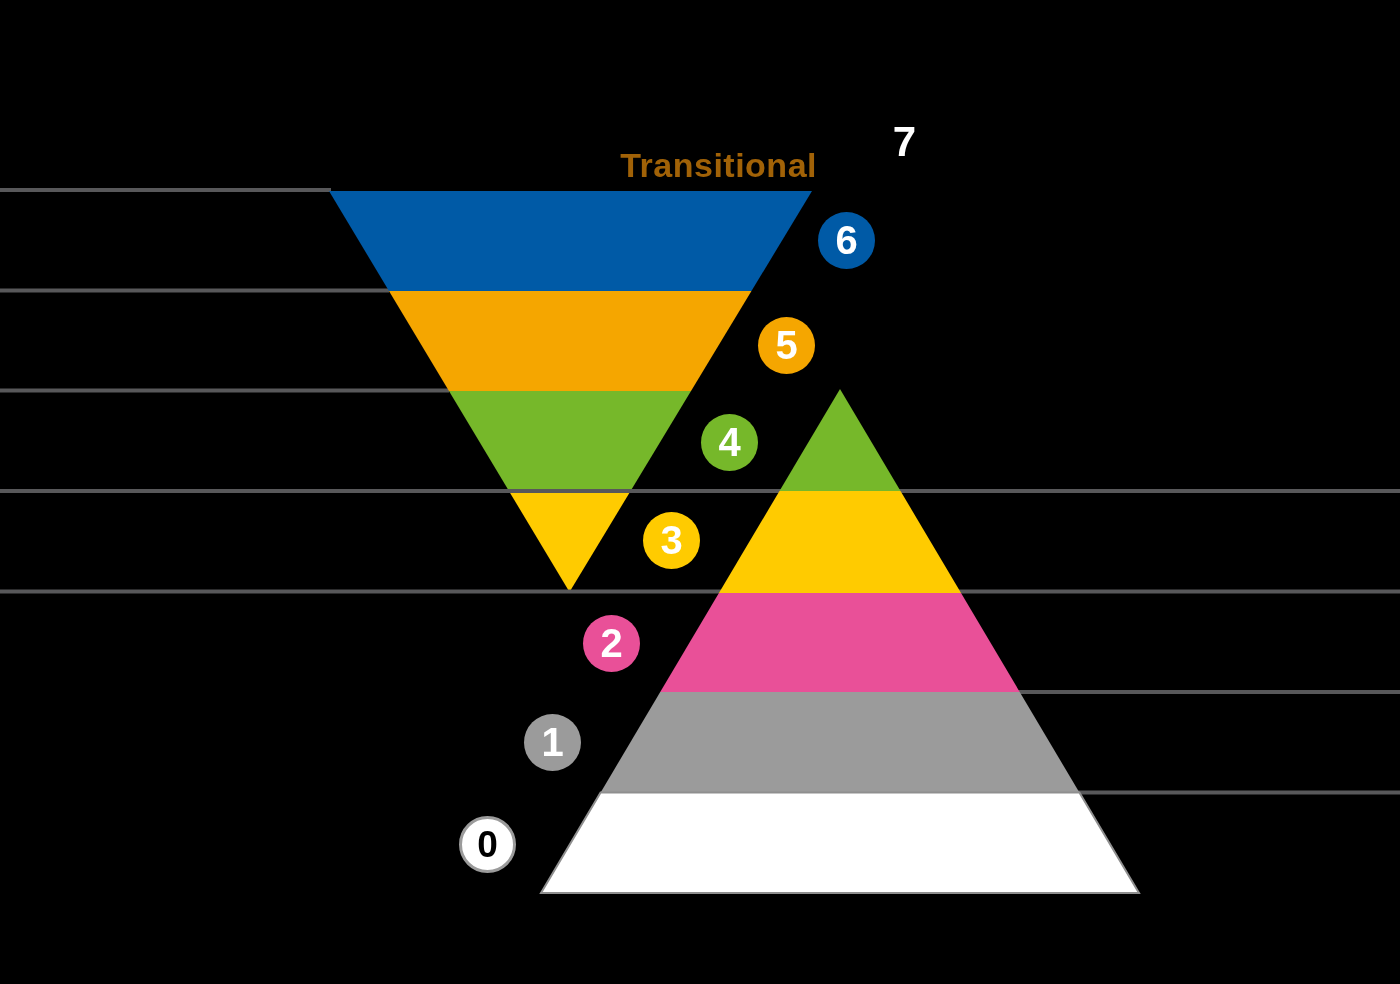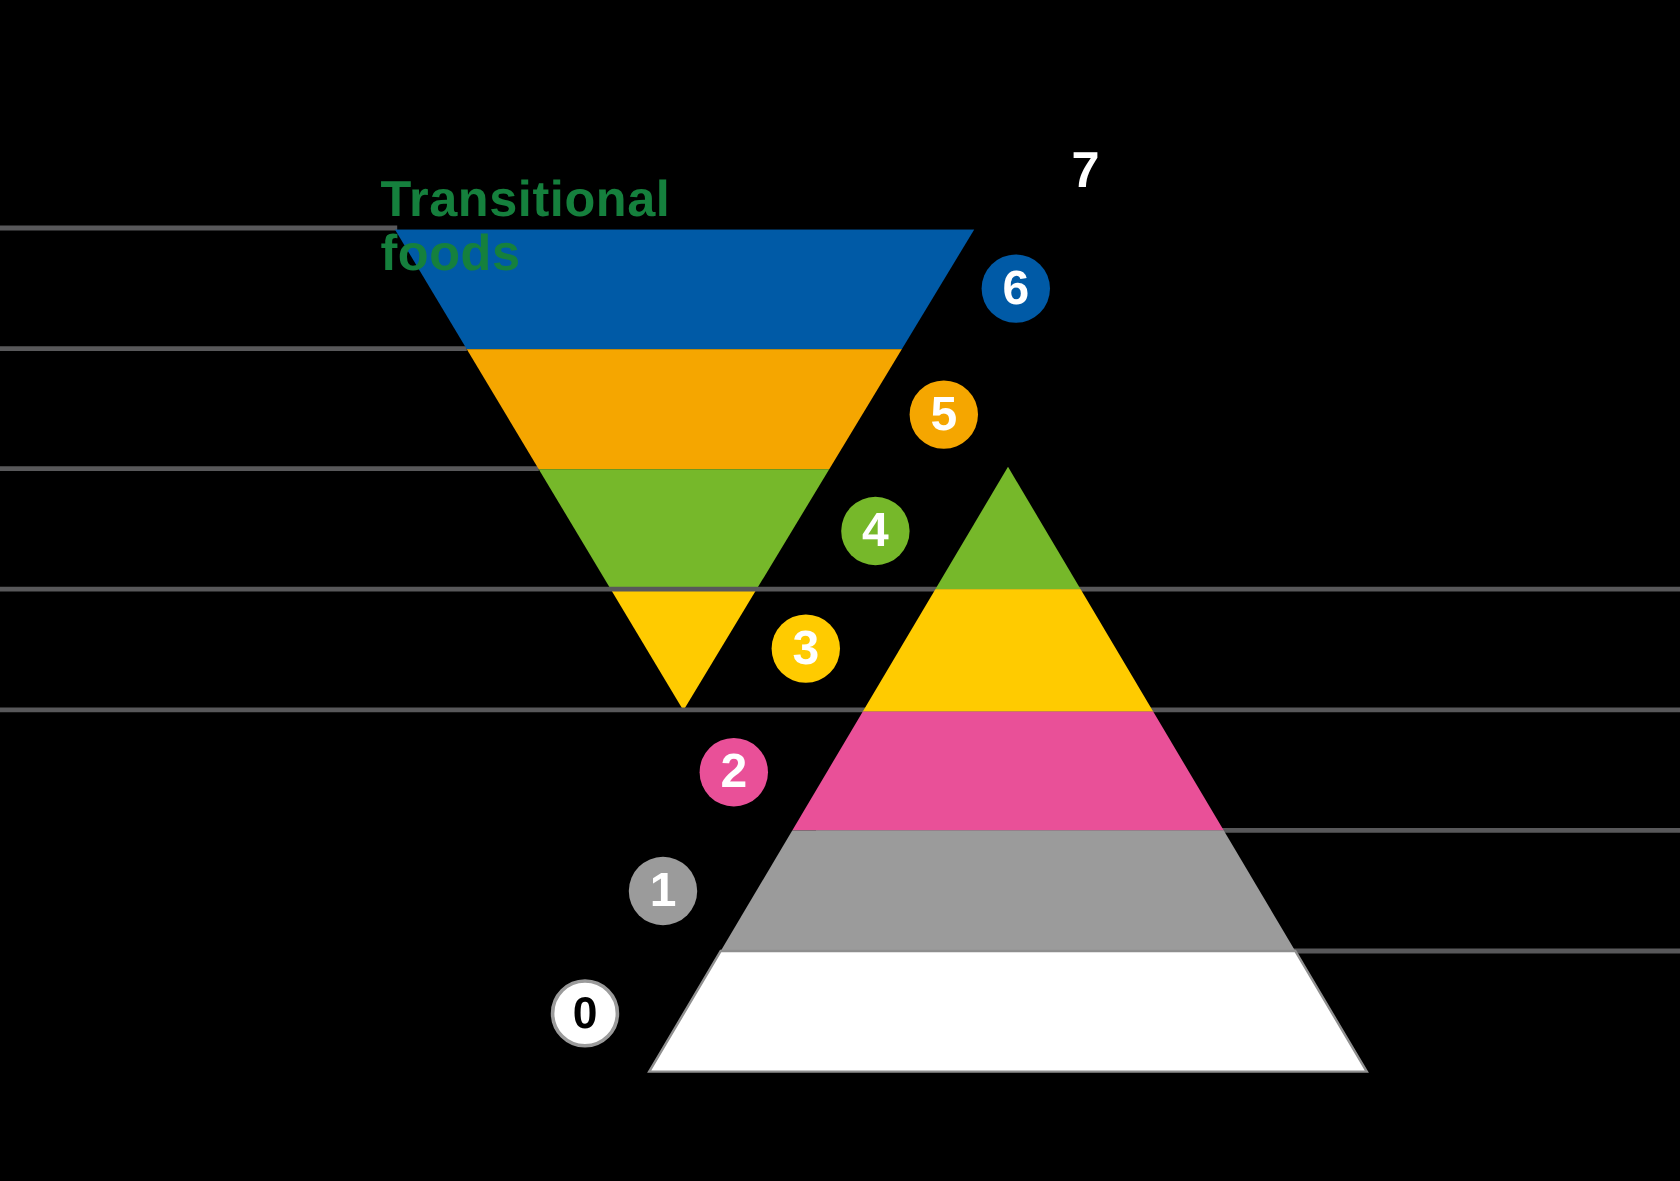--- a/index.html
+++ b/index.html
@@ -6,22 +6,22 @@
   body{
     width:1400px;height:984px;
     background:#000000;
     position:relative;
     overflow:hidden;
     font-family:"Liberation Sans", "DejaVu Sans", sans-serif;
   }
   .stage-layer,.svg-layer,.text-layer{position:absolute;inset:0;width:1400px;height:984px;}
   .title{
     position:absolute;left:317px;top:143px;width:500px;
-    text-align:left;color:#15803d;font-weight:700;
-    font-size:42px;line-height:45px;letter-spacing:.5px;
+    text-align:right;color:#a16207;font-weight:700;
+    font-size:34px;line-height:45px;letter-spacing:.5px;
   }
   .badge{
     position:absolute;width:57px;height:57px;border-radius:50%;
     display:flex;align-items:center;justify-content:center;
     font-weight:700;font-size:40px;color:#FFFFFF;
     box-sizing:border-box;
   }
   .s0{left:459px;top:816px;background:#FFFFFF;border:3px solid #9B9B9B;color:#000000;font-size:37px;}
   .s1{left:524px;top:714px;background:#9B9B9B;}
   .s2{left:583px;top:615px;background:#E95098;}
@@ -94,15 +94,14 @@
       <span>6</span>
     </div>
   <div class="badge s7">
       <span>7</span>
     </div>
 </div>
 
 <div class="text-layer">
   <div class="title">
     <div>Transitional</div>
-    <div>foods</div>
   </div>
 </div>
 
 </body></html>

